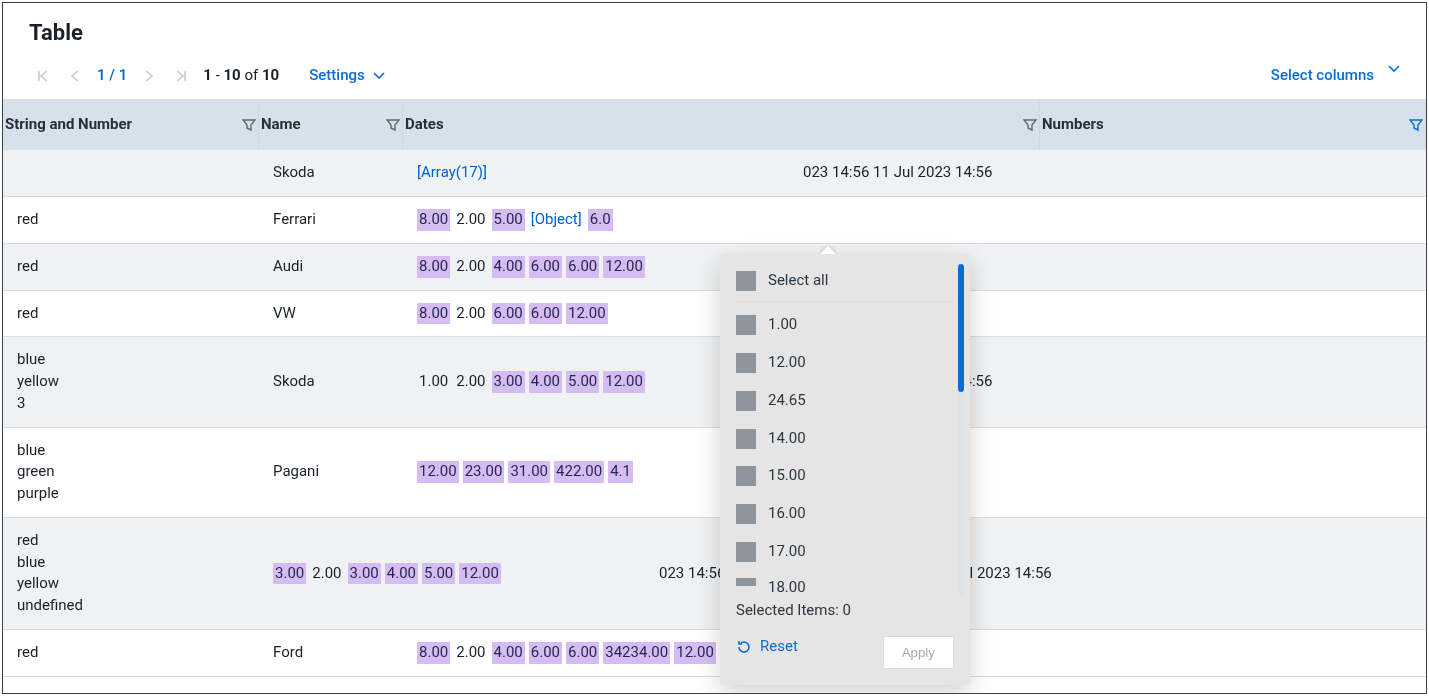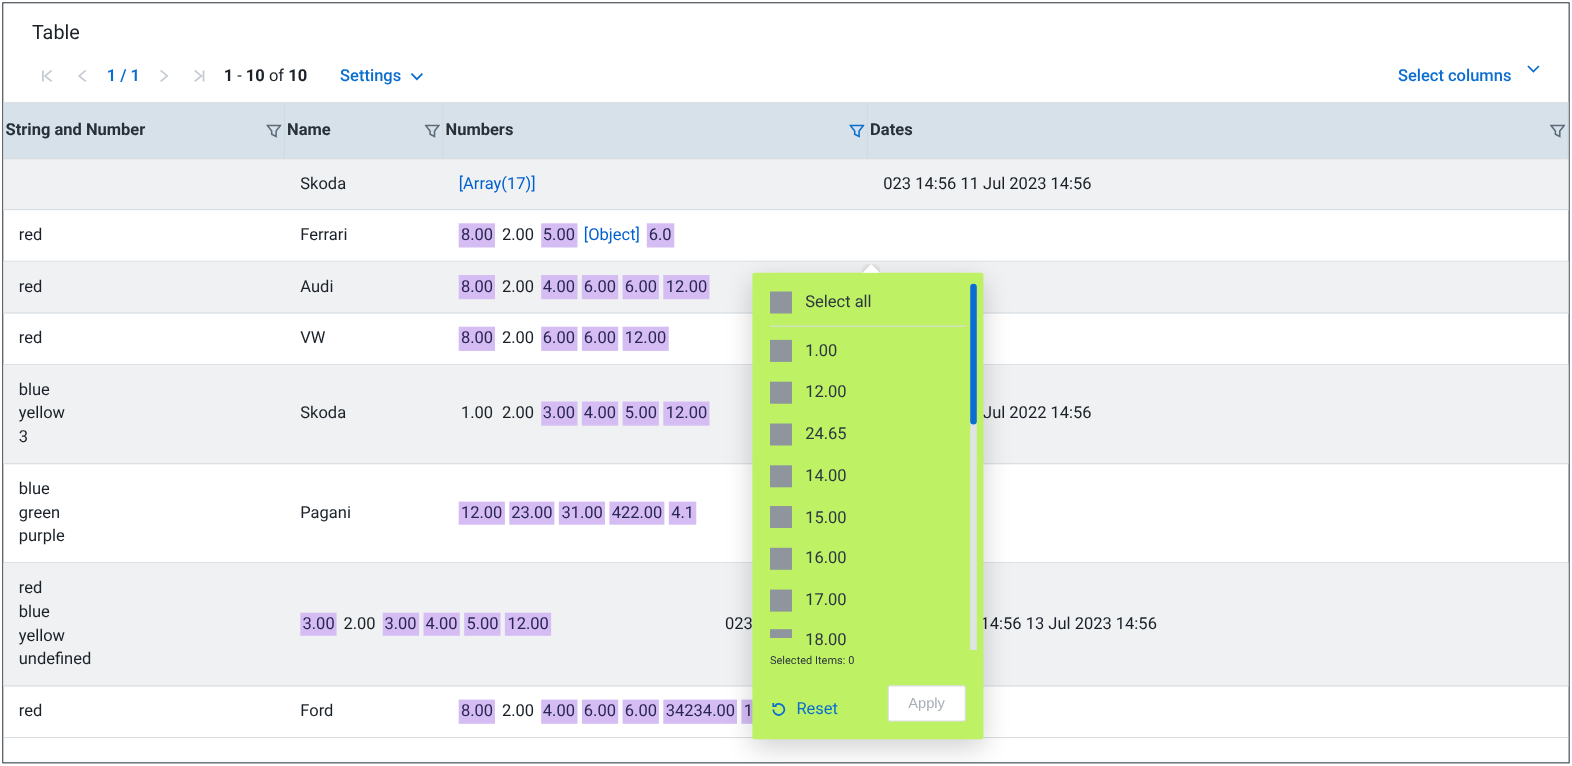--- a/index.html
+++ b/index.html
@@ -12,23 +12,23 @@
     --row-alt:#f0f1f2;
     --popup-shadow:0 8px 24px rgba(0,0,0,.18);
     --hl:#d5bdf4;
     --hl-text:#2a2653;
     --scroll-thumb:#0a6ed1;
     --scroll-track:#dfe3e6;
   }
   *{box-sizing:border-box}
   body{margin:0;font-family:-apple-system,BlinkMacSystemFont,"Segoe UI",Roboto,Arial,sans-serif;color:var(--text);font-size:15px;line-height:1.45}
   .frame{border:1px solid #3b4149;margin:2px;height:692px;overflow:hidden;background:#fff}
-  .title{font-size:18px;font-weight:400;padding:14px 26px 8px}
+  .title{font-size:22px;font-weight:700;padding:14px 26px 8px}
   .toolbar{display:flex;align-items:center;gap:10px;padding:8px 18px 12px 30px}
-  .pager{display:flex;align-items:flex-start;gap:12px}
+  .pager{display:flex;align-items:center;gap:12px}
   .pager-btn{width:20px;height:20px;display:flex;align-items:center;justify-content:center;color:#c6cbd1;cursor:default}
   .pager-page{color:var(--link2);font-weight:600}
   .pager-range{color:var(--text)}
   .pager-range b{font-weight:700}
   .settings{color:var(--link2);font-weight:500;display:inline-flex;align-items:center;gap:8px;margin-left:20px;cursor:pointer}
   .spacer{flex:1}
   .colsel{color:var(--link2);font-weight:500;display:inline-flex;gap:14px;cursor:pointer;margin-right:8px}
   svg{display:block}
   .thead{display:flex;background:var(--header-bg);border-top:1px solid var(--border);border-bottom:1px solid var(--border)}
   .th{display:flex;align-items:center;padding:14px 2px;font-weight:700;color:#272f38;border-right:1px solid rgba(0,0,0,.03)}
@@ -43,31 +43,31 @@
   .tr{display:flex;border-bottom:1px solid var(--border)}
   .tr.alt{background:var(--row-alt)}
   .td{padding:12px 14px;display:flex;flex-direction:column;justify-content:center}
   .td.col-sn{white-space:pre-line}
   .nums{display:flex;flex-wrap:wrap;gap:4px;align-items:center}
   .nv{padding:0 2px}
   .nv.hl{background:var(--hl);color:var(--hl-text)}
   .lnk{color:var(--link)}
   .dates{color:var(--text)}
   
-  .popup{position:absolute;left:681px;top:155px;width:210px;background:#bef264;box-shadow:var(--popup-shadow);border-radius:2px}
+  .popup{position:absolute;left:717px;top:155px;width:250px;background:#e5e5e5;box-shadow:var(--popup-shadow);border-radius:2px}
   .popup-caret{position:absolute;left:100px;top:-8px;width:16px;height:8px;overflow:hidden}
   .popup-caret:before{content:"";position:absolute;left:0;top:0;width:16px;height:16px;background:#fff;transform:rotate(45deg);transform-origin:top left;left:8px;box-shadow:0 0 6px rgba(0,0,0,.2)}
   .opts{max-height:360px;overflow:hidden;position:relative;padding:8px 0 4px}
   .opt{display:flex;align-items:center;gap:12px;padding:8px 16px;cursor:pointer}
   .cb{width:20px;height:20px;background:#8e959c}
   .opt.half .cb{background:#8e959c}
   .opt .otxt{color:#2d3740}
   .sep{height:1px;background:var(--border);margin:2px 16px 4px}
-  .selinfo{padding:4px 16px 8px;color:#2d3740;font-size:10px}
-  .actions{display:flex;gap:12px;align-items:flex-end;padding:6px 16px 16px}
+  .selinfo{padding:4px 16px 8px;color:#2d3740;font-size:15px}
+  .actions{display:flex;gap:12px;align-items:flex-start;padding:6px 16px 16px}
   .reset{color:var(--link2);display:inline-flex;align-items:center;gap:8px;cursor:pointer}
   .apply{border:1px solid var(--border);color:#a7aeb5;background:#fff;padding:8px 18px;border-radius:2px;cursor:default}
   .vscroll{position:absolute;right:6px;top:10px;width:6px;height:345px;background:var(--scroll-track);border-radius:3px}
   .vthumb{position:absolute;left:0;top:0;width:6px;height:128px;background:var(--scroll-thumb);border-radius:3px}
   .wrap{position:relative}
 </style>
 </head>
 <body>
 
 <div class="frame">
@@ -128,31 +128,31 @@
         </span>
       </div>
       <div class="th col-nm">
         <span class="lbl">Name</span>
         <span class="filt">
           <svg width="14" height="14" viewBox="0 0 14 14">
               <path d="M1 2h12L9 7v5l-4-2V7z" fill="none" stroke="currentColor" stroke-width="1.4"></path>
             </svg>
         </span>
       </div>
+      <div class="th col-dt">
+        <span class="lbl">Dates</span>
+        <span class="filt">
+          <svg width="14" height="14" viewBox="0 0 14 14">
+              <path d="M1 2h12L9 7v5l-4-2V7z" fill="none" stroke="currentColor" stroke-width="1.4"></path>
+            </svg>
+        </span>
+      </div>
       <div class="th col-nu">
         <span class="lbl">Numbers</span>
         <span class="filt active">
-          <svg width="14" height="14" viewBox="0 0 14 14">
-              <path d="M1 2h12L9 7v5l-4-2V7z" fill="none" stroke="currentColor" stroke-width="1.4"></path>
-            </svg>
-        </span>
-      </div>
-      <div class="th col-dt">
-        <span class="lbl">Dates</span>
-        <span class="filt">
           <svg width="14" height="14" viewBox="0 0 14 14">
               <path d="M1 2h12L9 7v5l-4-2V7z" fill="none" stroke="currentColor" stroke-width="1.4"></path>
             </svg>
         </span>
       </div>
     </div>
 
     <div class="tbody" id="tbody">
         <div class="tr alt">
           <div class="td col-sn"></div>

